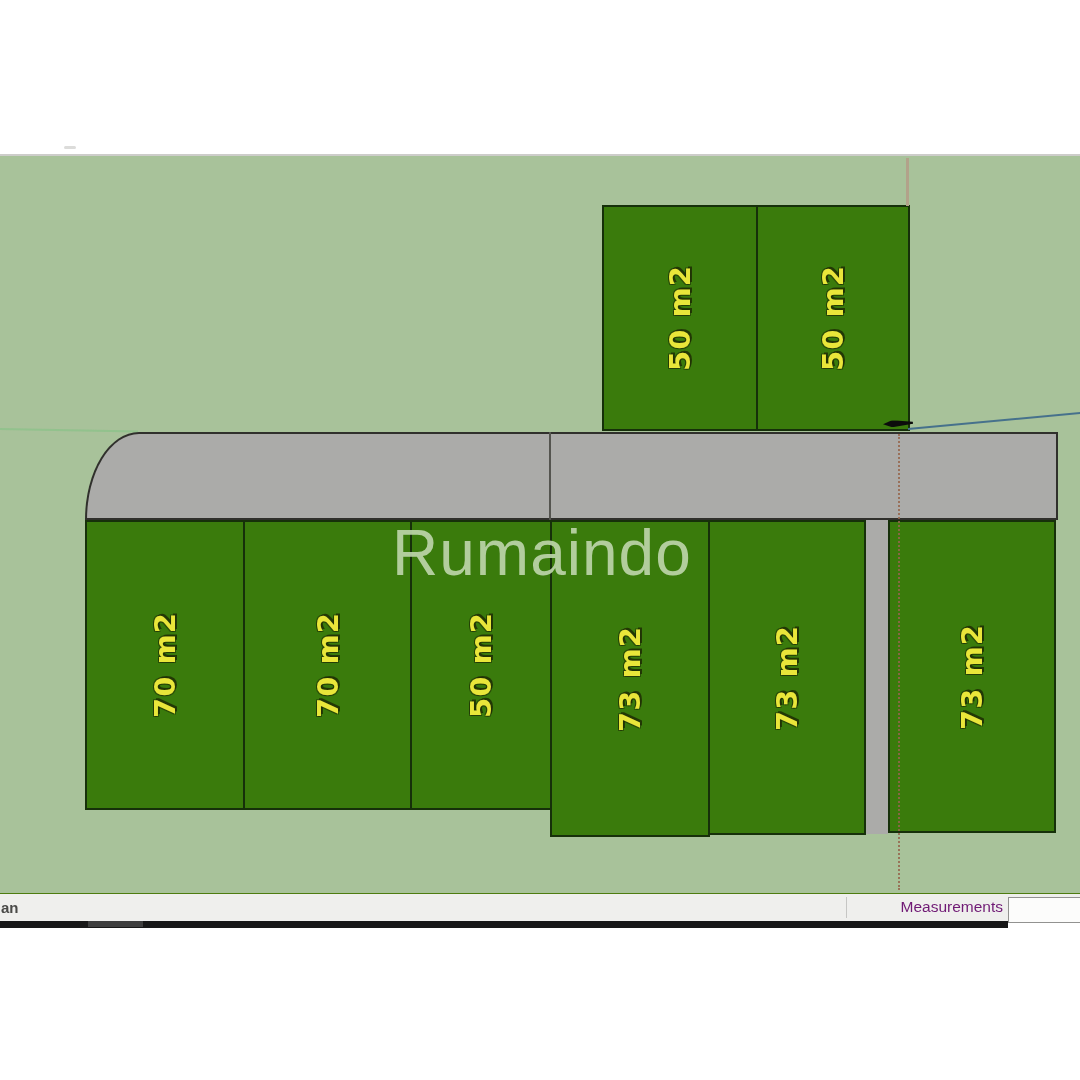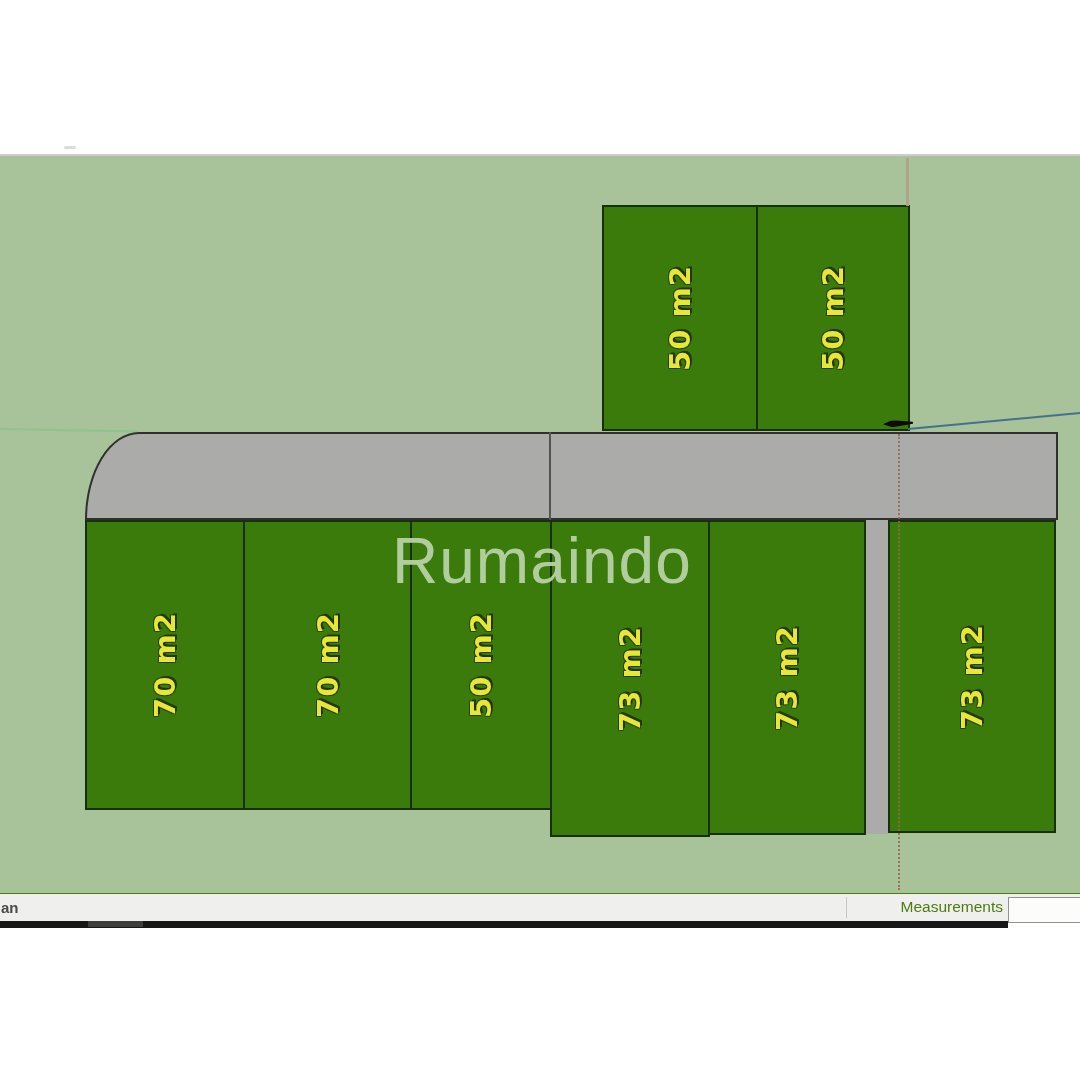--- a/index.html
+++ b/index.html
@@ -69,38 +69,38 @@
     position:absolute;left:883px;top:264px;width:30px;height:7px;background:#0c0c0c;
     clip-path:polygon(100% 35%,30% 0,0 50%,30% 100%,100% 65%);
     transform:rotate(-3deg);
   }
   .guide-dotted{
     position:absolute;left:898px;top:278px;width:0;height:456px;
     border-left:2px dotted var(--guide-dot,#96664d);opacity:.85;
   }
   
   .watermark{
-    position:absolute;left:392px;top:368px;
+    position:absolute;left:392px;top:360px;
     font-family:"Liberation Sans",sans-serif;font-size:64px;font-weight:400;
     color:var(--watermark-green,#bdd5aa);opacity:.92;letter-spacing:1px;
     pointer-events:none;
   }
   
   .statusbar{
     position:absolute;left:0;top:893px;width:1080px;height:27px;
     background:var(--statusbar-bg,#efefed);border-top:1px solid #4d7c0f;
     z-index:3;overflow:visible;
   }
   .status-left{
     position:absolute;left:1px;top:5px;font-size:15px;font-weight:600;color:#4a4a48;
   }
   .status-divider{position:absolute;left:846px;top:3px;width:1px;height:21px;background:#c6c6c4;}
   .measurements-label{
     position:absolute;left:860px;top:4px;width:143px;text-align:right;
-    font-size:15.5px;color:#4d7c0f;
+    font-size:15.5px;color:#701a75;
   }
   .measurements-input{
     position:absolute;left:1008px;top:3px;width:86px;height:26px;
     background:#fcfcfb;border:1px solid #929290;box-sizing:border-box;
     font-size:14px;padding:0 4px;z-index:5;
   }
   .scroll-strip{
     position:absolute;left:0;top:920px;width:1008px;height:8px;background:#171717;z-index:2;
   }
   .scroll-thumb{

